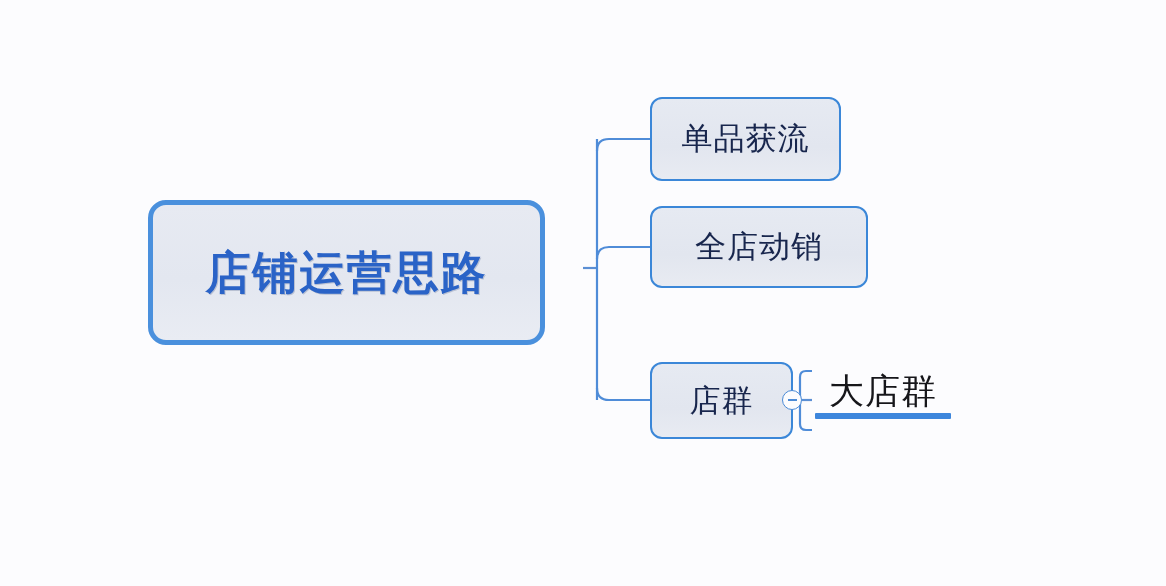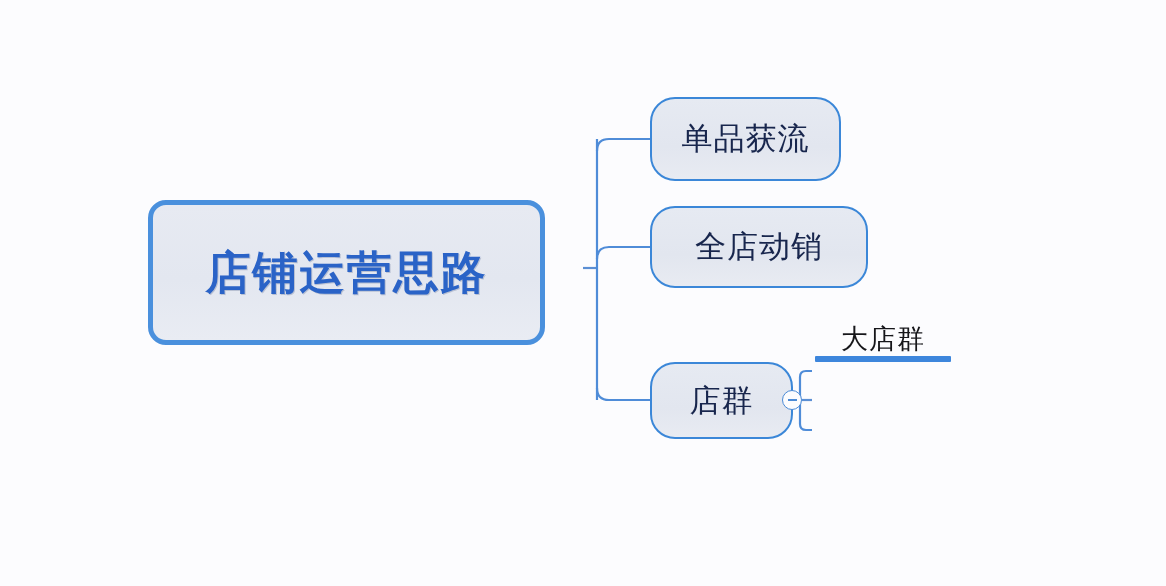--- a/index.html
+++ b/index.html
@@ -47,21 +47,21 @@
     letter-spacing: 2px;
     text-shadow: 1px 1px 0 rgba(150,160,185,0.55);
     white-space: nowrap;
   }
 
   
   .node-branch {
     position: absolute;
     box-sizing: border-box;
     border: 2.5px solid #3b87d8;
-    border-radius: 25px;
+    border-radius: 12px;
     background: linear-gradient(180deg, #e6eaf2 0%, #e2e6ef 60%, #e8ebf2 100%);
     display: flex;
     align-items: center;
     justify-content: center;
   }
   .node-branch .label {
     font-size: 31px;
     color: #18264d;
     letter-spacing: 1px;
     white-space: nowrap;
@@ -73,26 +73,27 @@
 
   
   .node-leaf {
     position: absolute;
     display: flex;
     flex-direction: column;
     justify-content: flex-end;
     align-items: center;
   }
   .node-leaf .label {
-    font-size: 27px;
+    font-size: 35px;
     color: #16161a;
     letter-spacing: 1px;
     white-space: nowrap;
     line-height: 1.05;
     padding: 0 6px 3px 6px;
+    margin-top: 48px;
   }
   .node-leaf .underline {
     width: 136px;
     height: 6px;
     background: #3d86dc;
     border-radius: 1px;
   }
   #node-dadianqun  { left: 815px; top: 325px; }
   #node-xiaodianqun{ left: 815px; top: 385px; }
 

